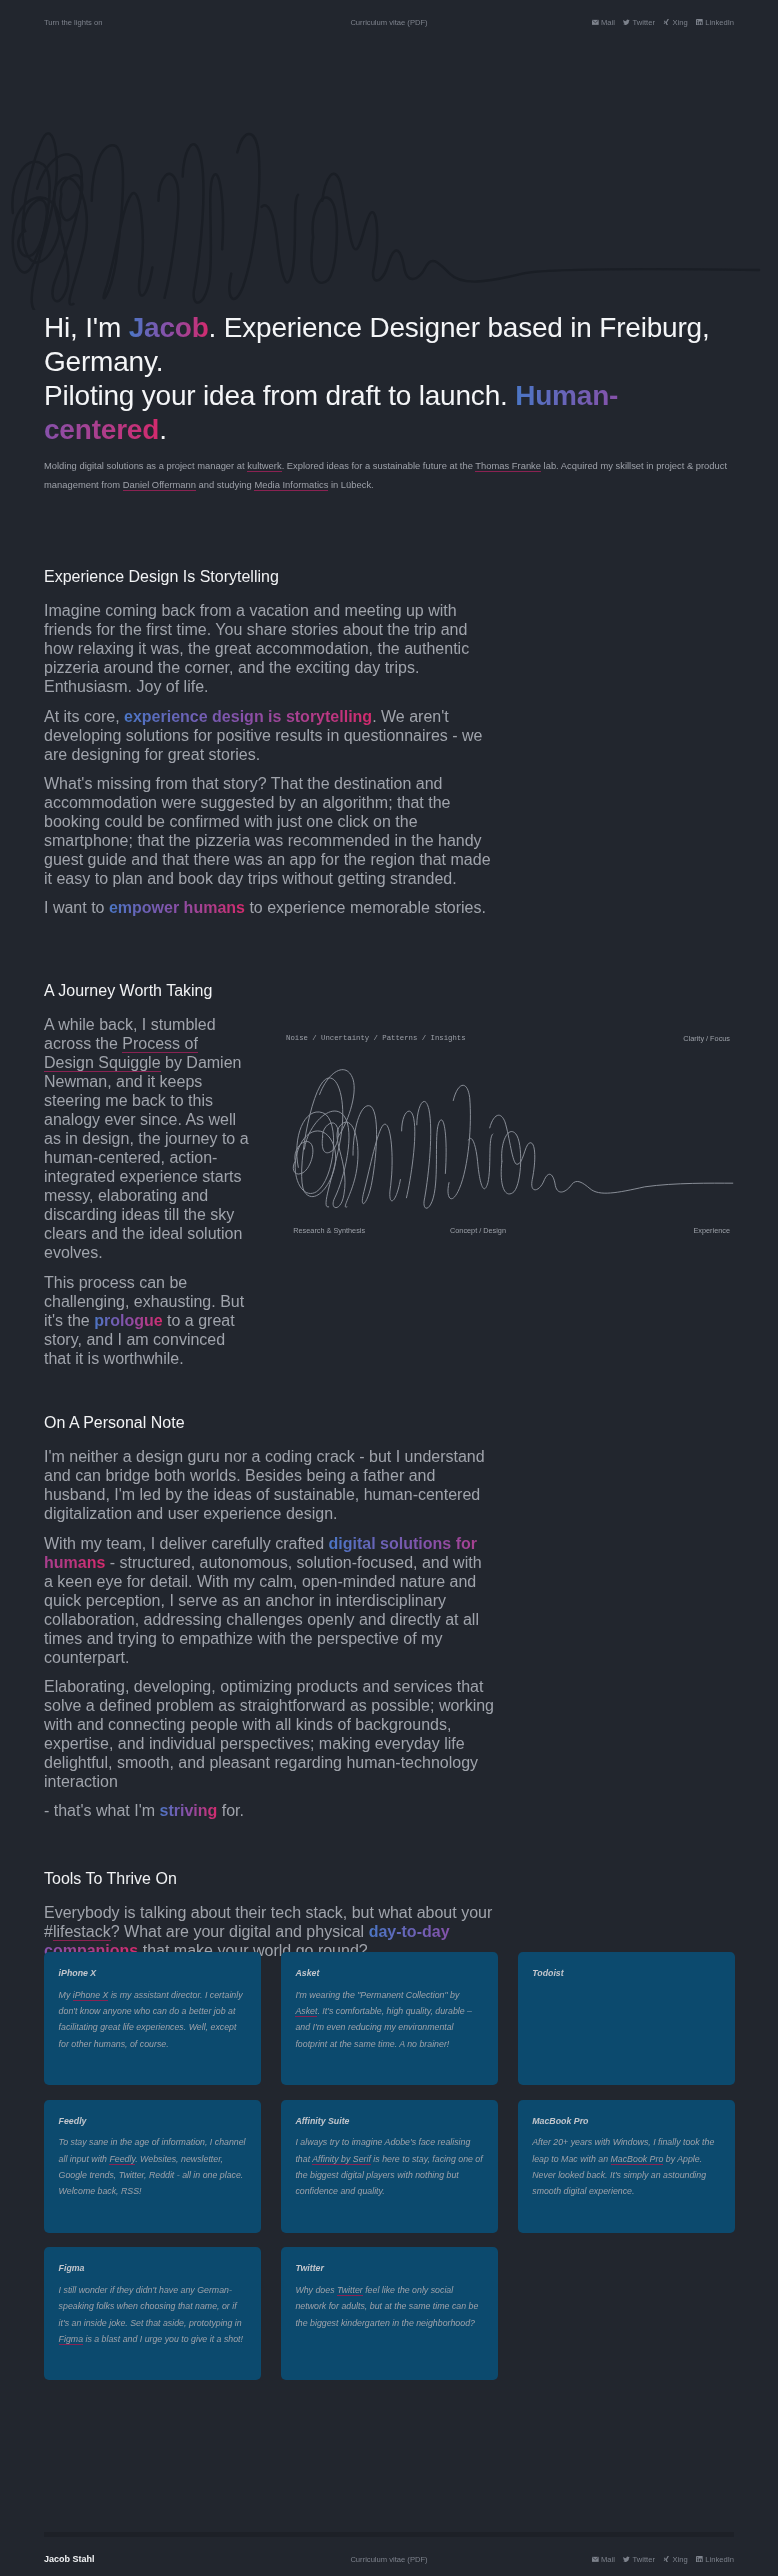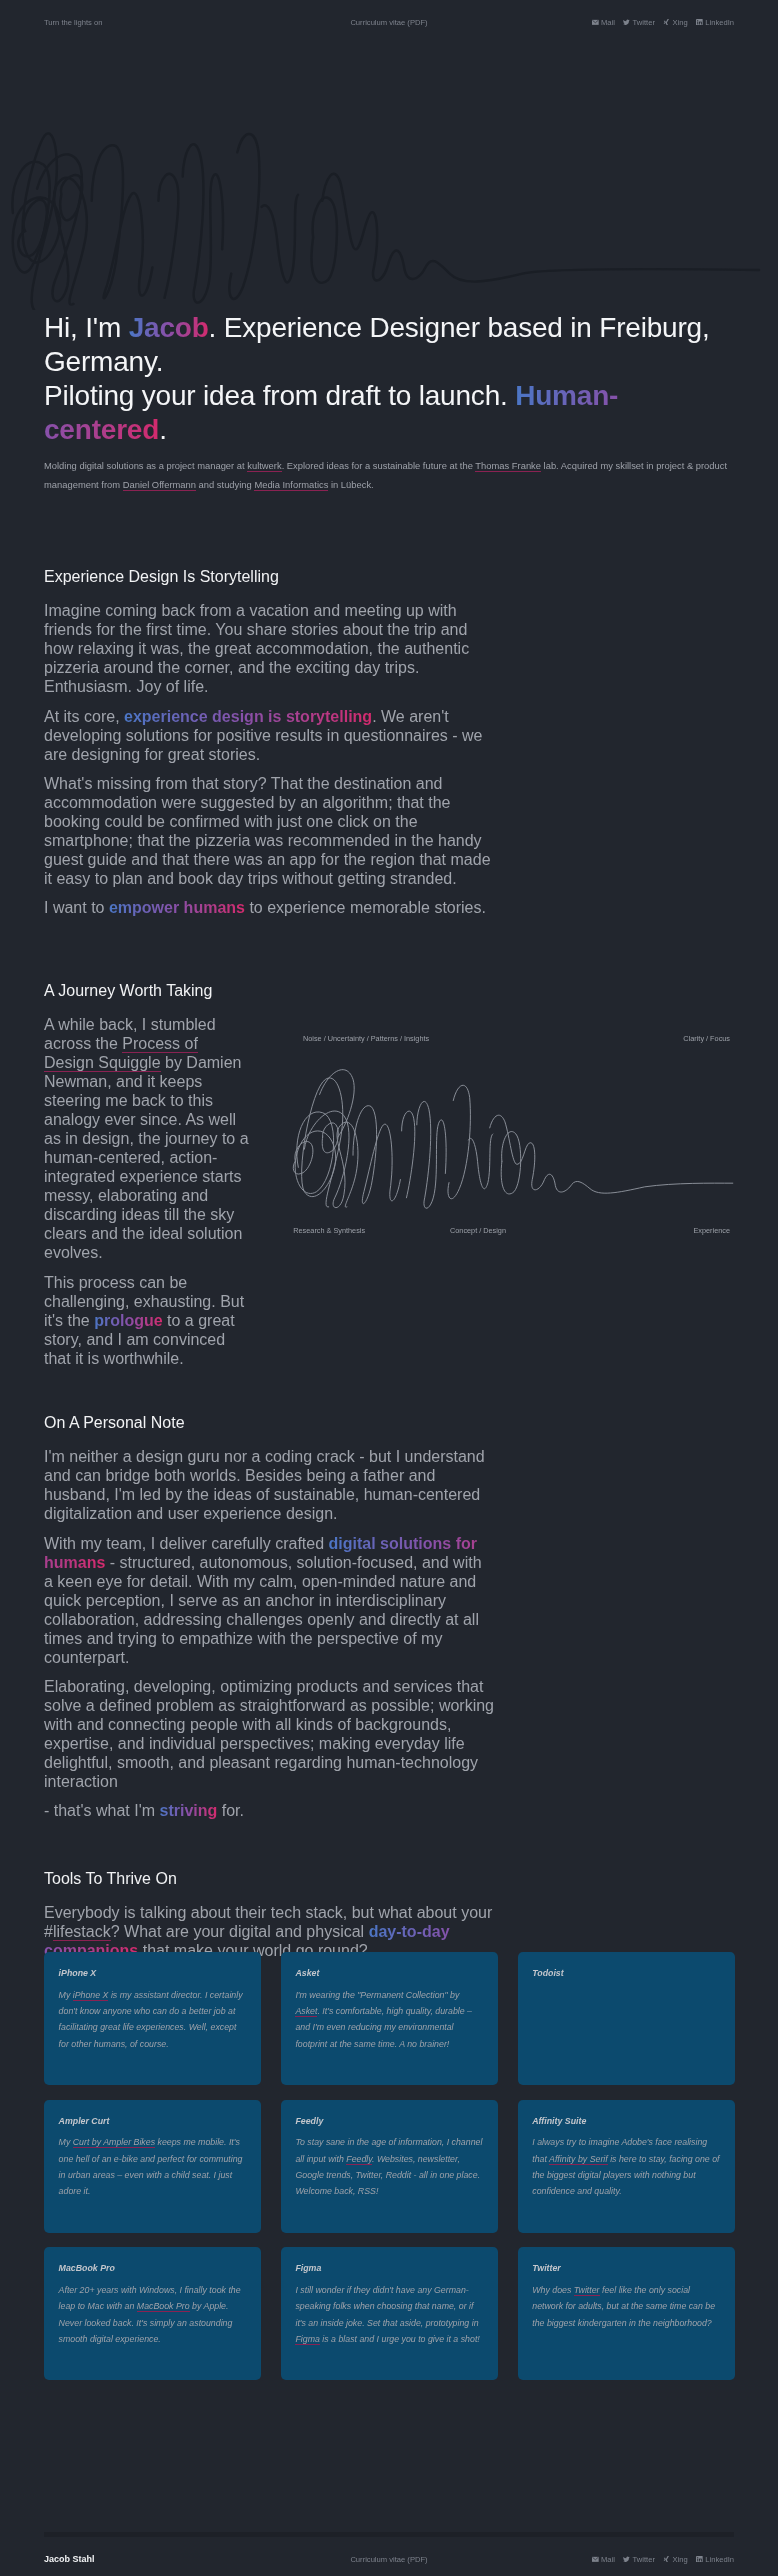--- a/index.html
+++ b/index.html
@@ -143,21 +143,21 @@
   <p><span>I want to </span><span class="grad">empower humans</span><span> to experience memorable stories.</span></p>
 </section>
 
 <section class="section" id="s-journey">
   <h2>A Journey Worth Taking</h2>
   <p><span>A while back, I stumbled across the </span><a class="ul">Process of Design Squiggle</a><span> by Damien Newman, and it keeps steering me back to this analogy ever since. As well as in design, the journey to a human-centered, action-integrated experience starts messy, elaborating and discarding ideas till the sky clears and the ideal solution evolves.</span></p>
   <p><span>This process can be challenging, exhausting. But it's the </span><span class="grad">prologue</span><span> to a great story, and I am convinced that it is worthwhile.</span></p>
 </section>
 
 <div class="diagram">
-  <span class="lbl" style="left:17px; top:6px;">Noise / Uncertainty / Patterns / Insights</span>
+  <span class="lbl" style="left:0; top:6px;font-family:Liberation Mono, monospace;">Noise / Uncertainty / Patterns / Insights</span>
   <span class="lbl" style="right:6px; top:6px;">Clarity / Focus</span>
   <svg style="position:absolute; left:0; top:30px;" width="450" height="158" viewBox="0 0 740 260" fill="none" stroke="#8b919a" stroke-width="1.6" stroke-linecap="round">
     <path d="M20 180 C 10 130, 30 80, 60 90 C 90 100, 80 200, 50 220 C 25 235, 5 190, 20 150 C 35 110, 70 110, 80 150 C 90 190, 50 250, 30 220 C 15 195, 40 50, 65 35 C 85 22, 100 70, 90 130 C 80 190, 55 250, 70 245"></path>
     <path d="M30 150 C 35 110, 75 70, 95 95 C 115 120, 95 200, 80 230 C 70 250, 90 255, 95 225 C 105 170, 70 130, 90 110 C 110 90, 125 140, 115 190 C 108 225, 90 250, 100 245"></path>
     <path d="M15 170 C 10 150, 30 130, 40 140 C 50 150, 40 185, 25 190 C 12 195, 8 180, 15 170 Z"></path>
     <path d="M60 130 C 58 115, 75 100, 82 110 C 90 120, 85 150, 72 155 C 60 160, 58 145, 60 130"></path>
     <path d="M55 60 C 70 20, 100 5, 110 35 C 118 60, 100 110, 85 130"></path>
     <path d="M110 160 C 110 110, 125 70, 140 80 C 155 95, 148 170, 140 210 C 132 245, 120 250, 128 220 C 138 180, 150 120, 160 110 C 172 100, 178 160, 172 210 C 166 245, 180 245, 188 200"></path>
     <path d="M190 120 C 190 90, 205 75, 210 100 C 216 130, 205 200, 198 230"></path>
     <path d="M215 110 C 215 80, 228 55, 235 85 C 242 120, 235 190, 228 230 C 222 255, 240 255, 245 215 C 250 175, 244 120, 252 105 C 260 90, 266 130, 262 190"></path>
@@ -190,24 +190,20 @@
     <p><span>My </span><a class="ul">iPhone X</a><span> is my assistant director. I certainly don't know anyone who can do a better job at facilitating great life experiences. Well, except for other humans, of course.</span></p>
   </div>
   <div class="card">
     <h3>Asket</h3>
     <p><span>I'm wearing the "Permanent Collection" by </span><a class="ul">Asket</a><span>. It's comfortable, high quality, durable – and I'm even reducing my environmental footprint at the same time. A no brainer!</span></p>
   </div>
   <div class="card">
     <h3>Todoist</h3>
   </div>
   <div class="card">
-    <h3>Ampler Curt</h3>
-    <p><span>My </span><a class="ul">Curt by Ampler Bikes</a><span> keeps me mobile. It's one hell of an e-bike and perfect for commuting in urban areas – even with a child seat. I just adore it.</span></p>
-  </div>
-  <div class="card">
     <h3>Feedly</h3>
     <p><span>To stay sane in the age of information, I channel all input with </span><a class="ul">Feedly</a><span>. Websites, newsletter, Google trends, Twitter, Reddit - all in one place. Welcome back, RSS!</span></p>
   </div>
   <div class="card">
     <h3>Affinity Suite</h3>
     <p><span>I always try to imagine Adobe's face realising that </span><a class="ul">Affinity by Serif</a><span> is here to stay, facing one of the biggest digital players with nothing but confidence and quality.</span></p>
   </div>
   <div class="card">
     <h3>MacBook Pro</h3>
     <p><span>After 20+ years with Windows, I finally took the leap to Mac with an </span><a class="ul">MacBook Pro</a><span> by Apple. Never looked back. It's simply an astounding smooth digital experience.</span></p>

